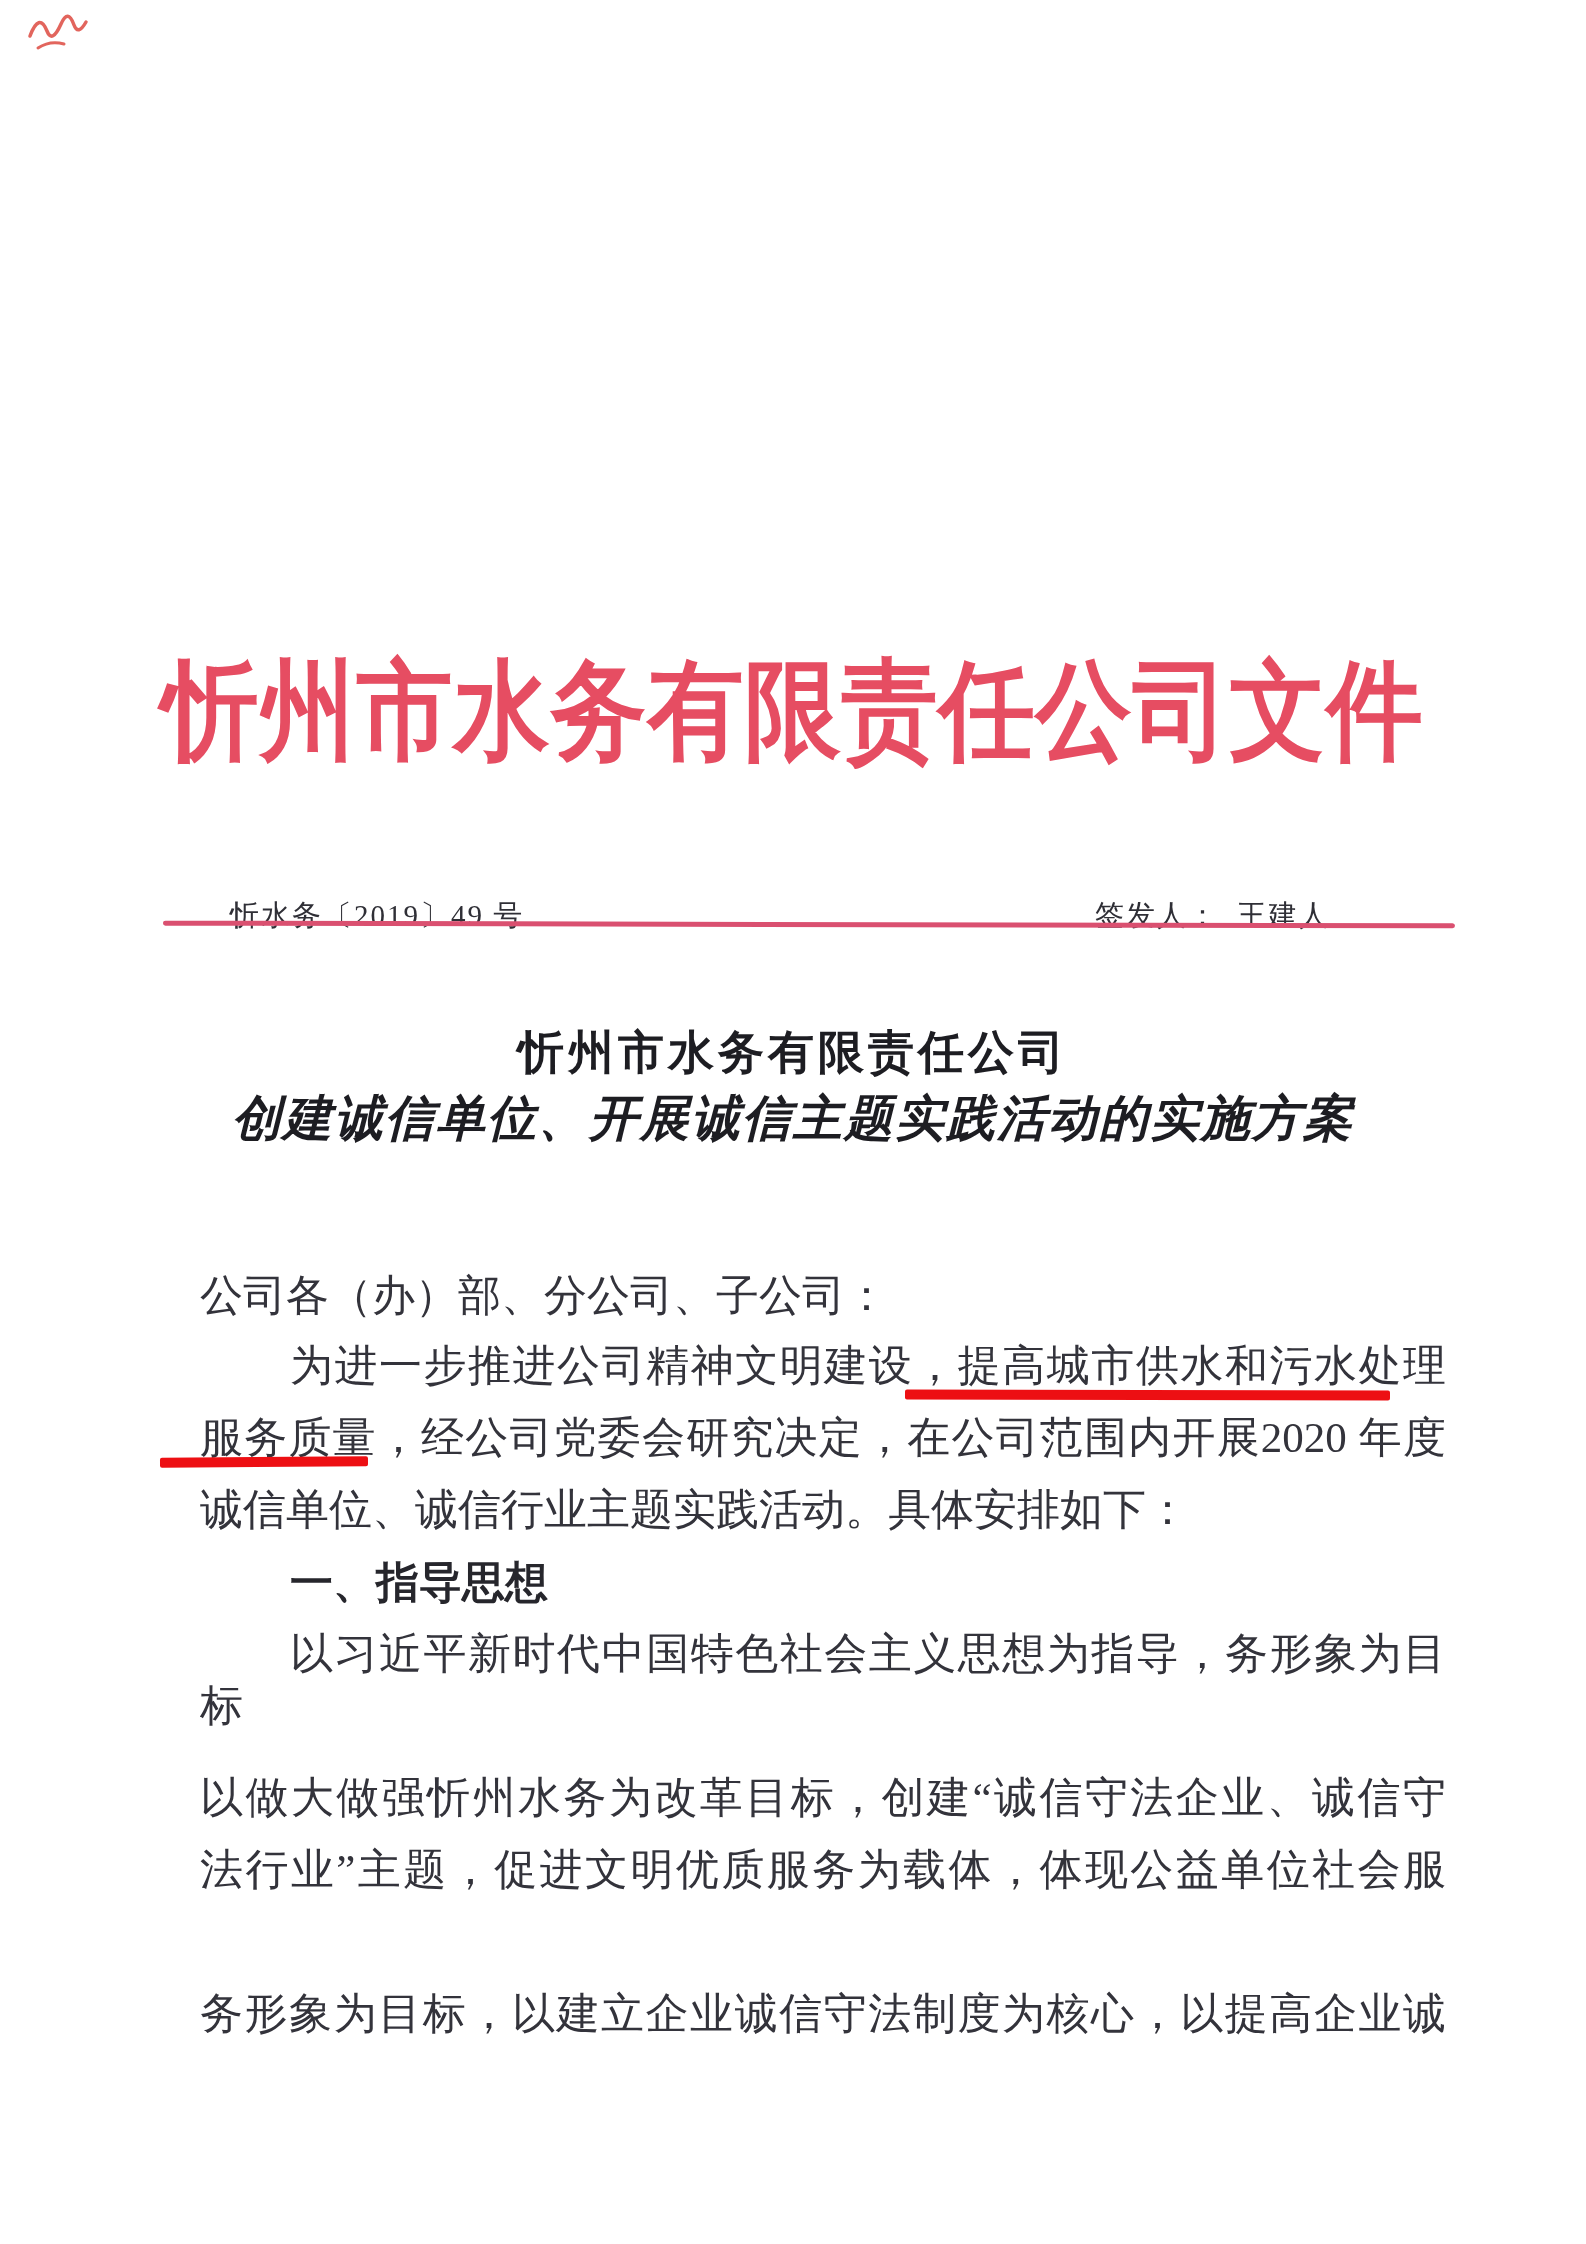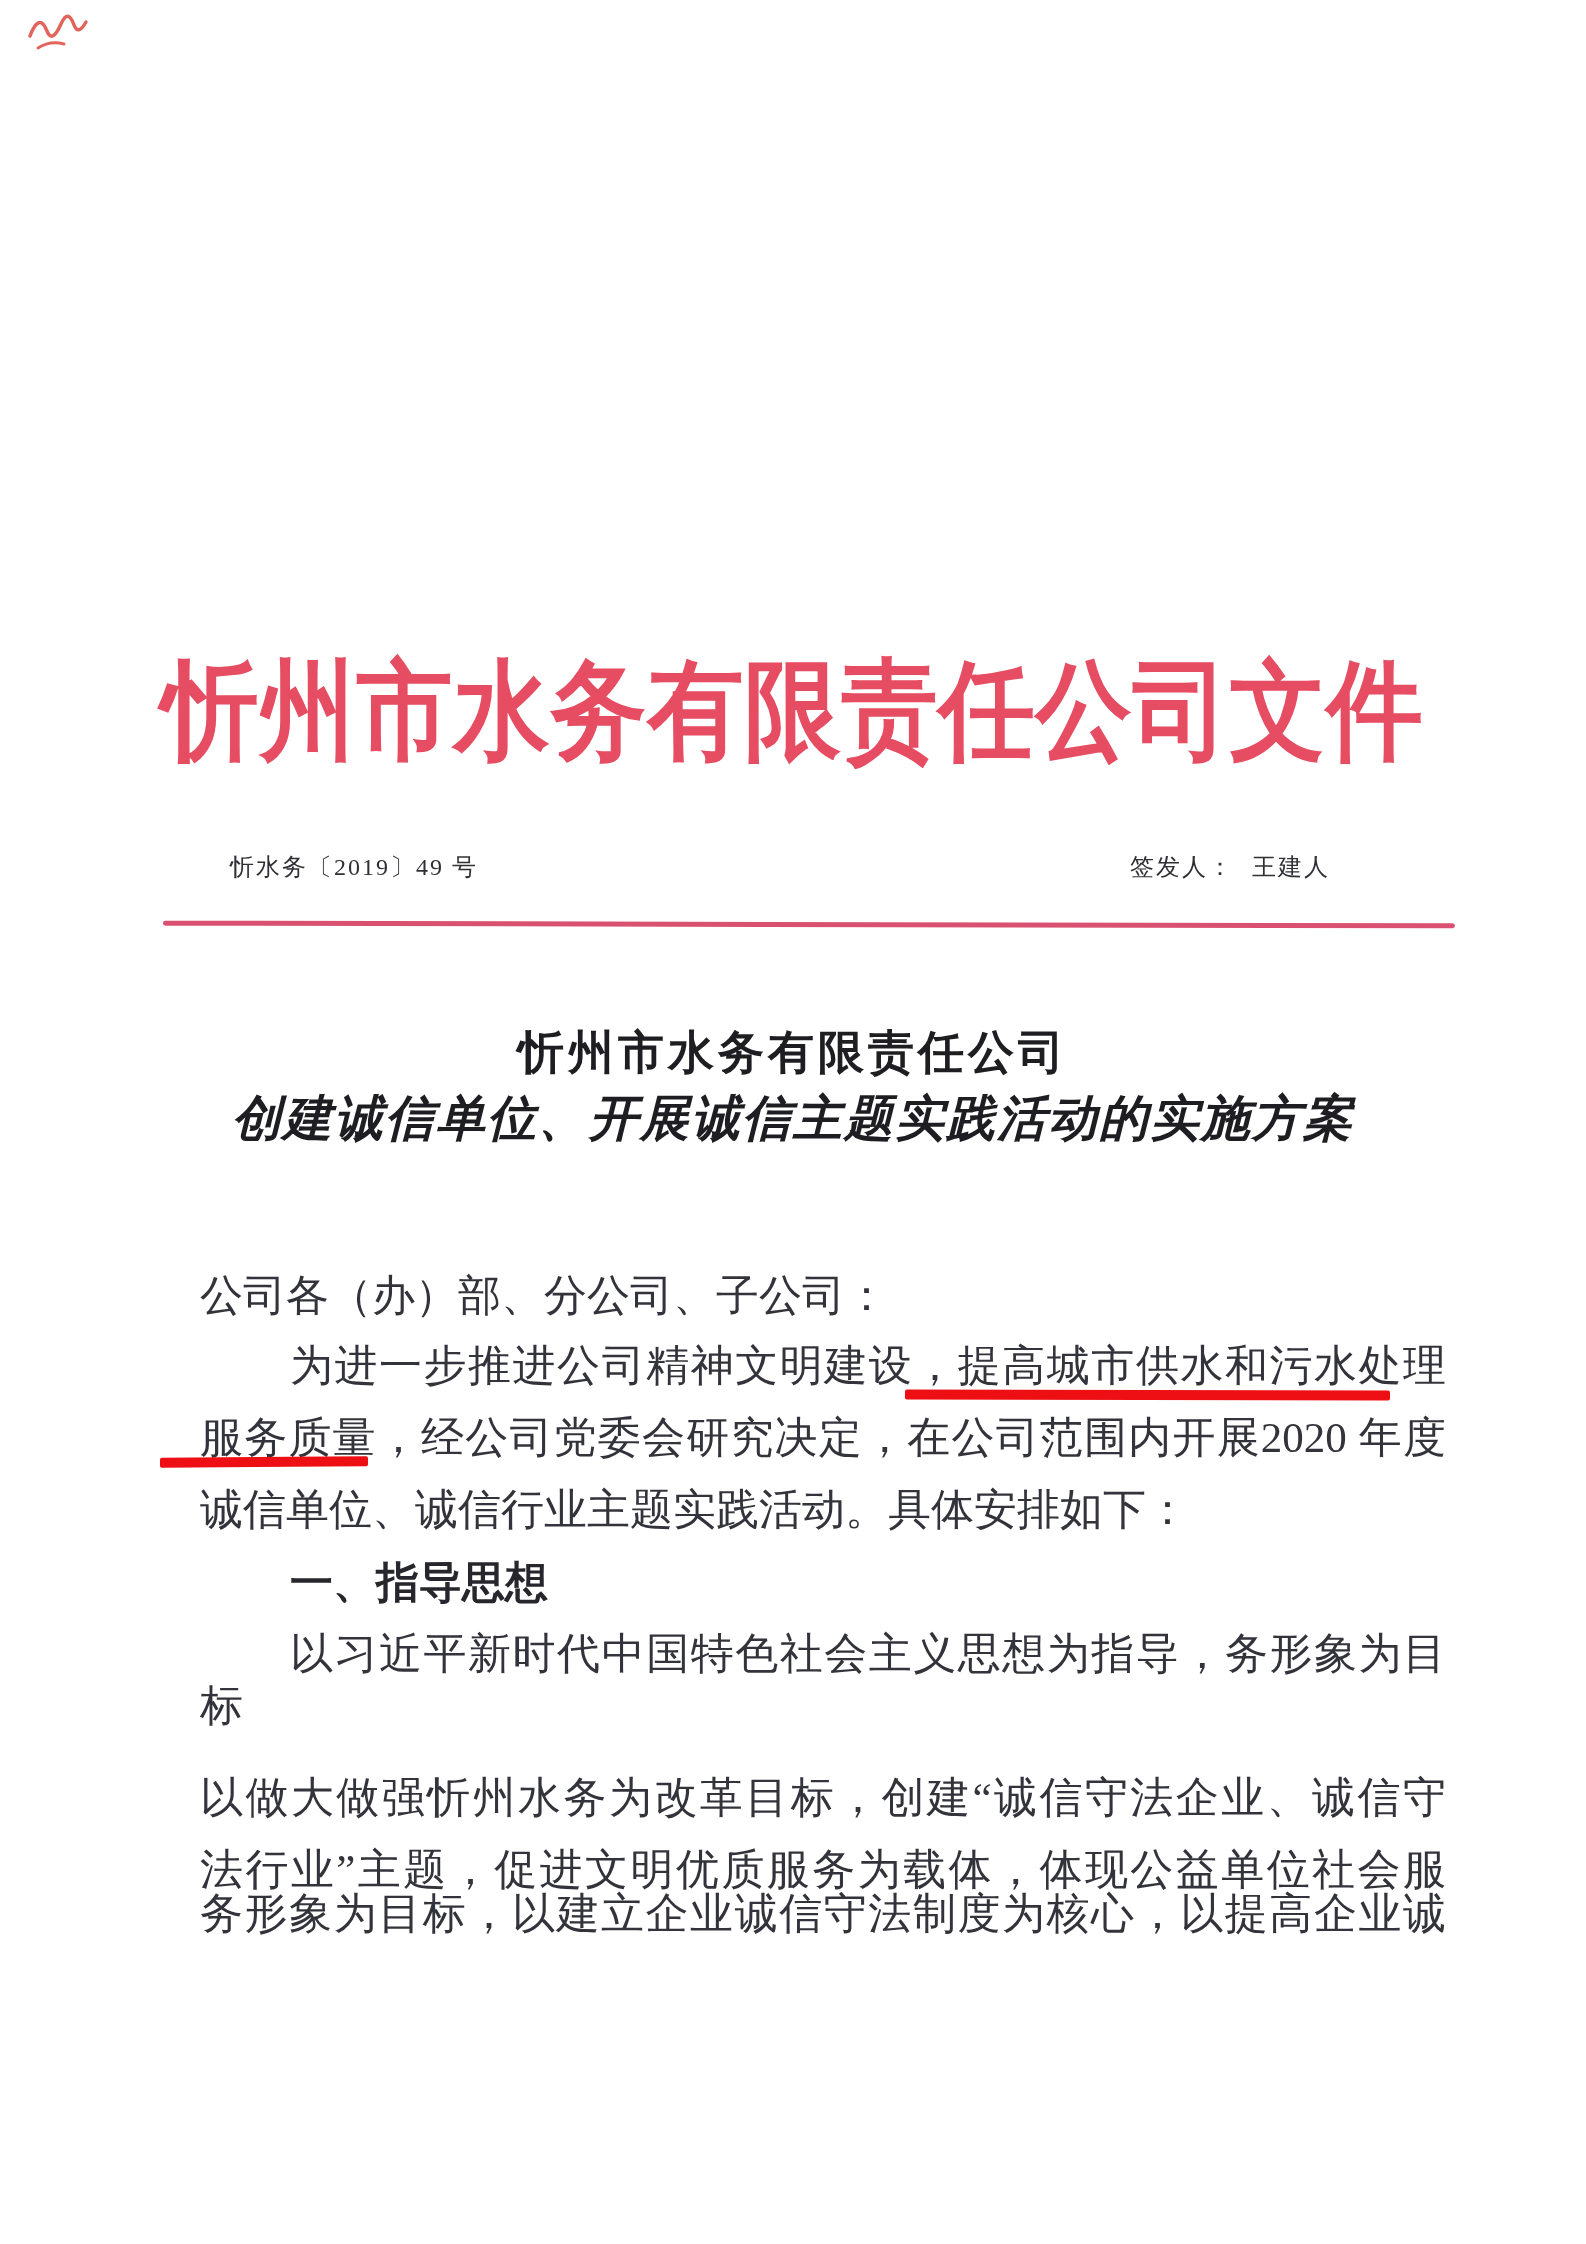--- a/index.html
+++ b/index.html
@@ -26,22 +26,22 @@
     letter-spacing: 1px;
     color: #e64d62;
     transform: scaleY(1.13);
     transform-origin: top center;
     white-space: nowrap;
   }
 
   
   .docnum-row {
     position: absolute;
-    top: 844px; left: 162px; width: 1246px; height: 46px;
-    font-size: 24px; line-height: 46px; color: #2f2f36;
+    top: 892px; left: 162px; width: 1246px; height: 46px;
+    font-size: 29px; line-height: 46px; color: #2f2f36;
   }
   .docnum { position: absolute; left: 68px; top: 0; letter-spacing: 2px; }
   .issuer { position: absolute; right: 78px; top: 0; letter-spacing: 2px; }
   .issuer-name { margin-left: 18px; }
 
   
   .red-rule {
     position: absolute;
     top: 922px; left: 163px; width: 1292px; height: 5px;
     background: #da5070; border-radius: 3px;
@@ -102,18 +102,18 @@
 
   <div class="bl" style="top:1270px">公司各（办）部、分公司、子公司：</div>
 
   <div class="bl indent fill" style="top:1340px">为进一步推进公司精神文明建设，提高城市供水和污水处理</div>
   <div class="bl fill" style="top:1412px">服务质量，经公司党委会研究决定，在公司范围内开展2020 年度</div>
   <div class="bl indent heading wrapok" style="top:1556px">一、指导思想</div>
   <div class="bl wrapok" style="top:1484px">诚信单位、诚信行业主题实践活动。具体安排如下：</div>
   <div class="bl indent fill" style="top:1628px">以习近平新时代中国特色社会主义思想为指导，务形象为目标</div>
   <div class="bl fill" style="top:1772px">以做大做强忻州水务为改革目标，创建“诚信守法企业、诚信守</div>
   <div class="bl fill" style="top:1844px">法行业”主题，促进文明优质服务为载体，体现公益单位社会服</div>
-  <div class="bl fill" style="top:1888px">务形象为目标，以建立企业诚信守法制度为核心，以提高企业诚</div>
+  <div class="bl fill" style="top:1988px">务形象为目标，以建立企业诚信守法制度为核心，以提高企业诚</div>
 
   <div class="u u1"></div>
   <div class="u u2"></div>
 
 </div>
 
 </body></html>

